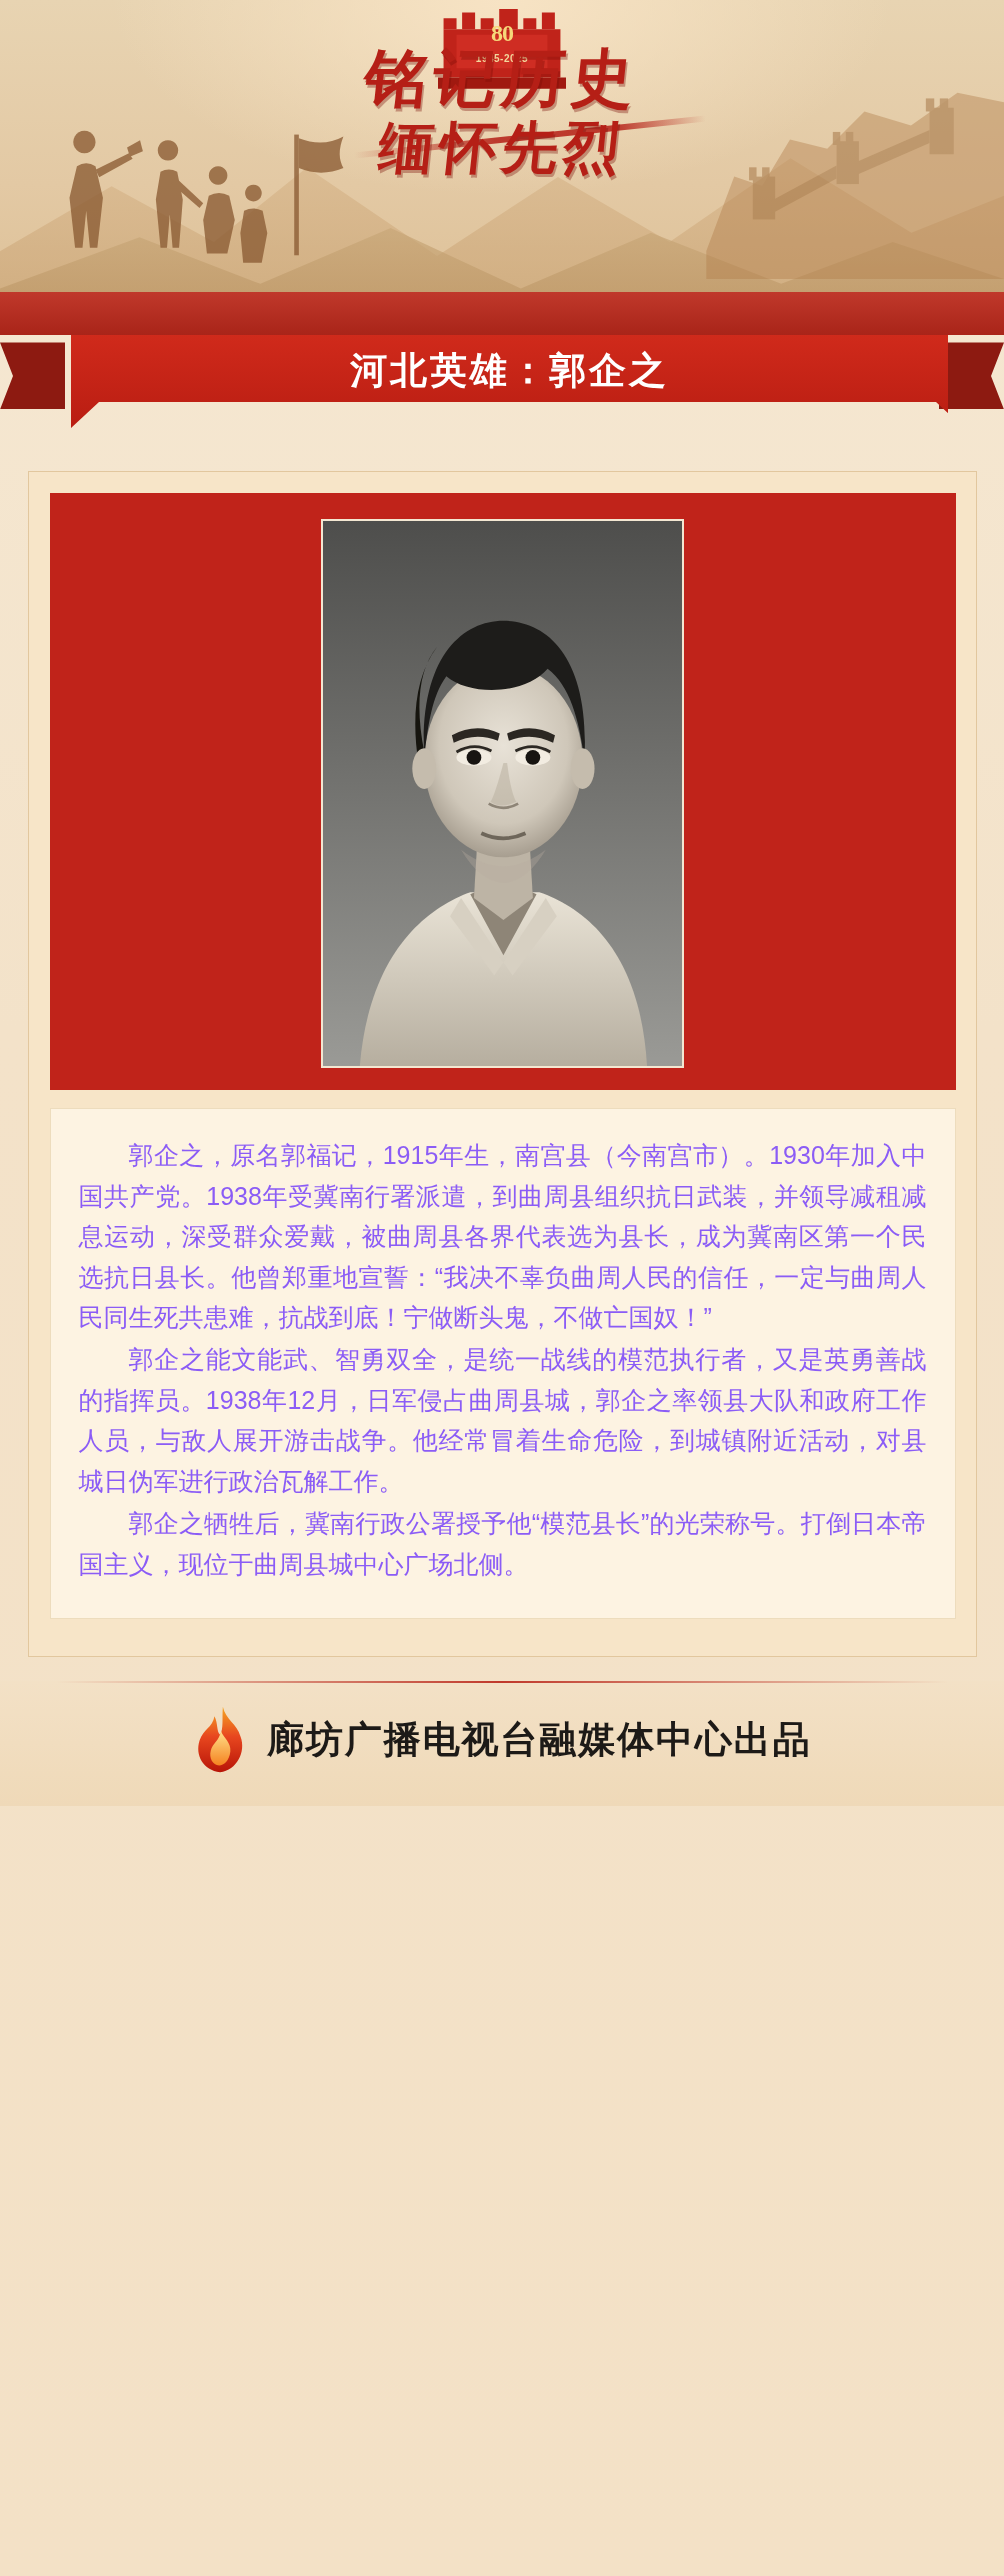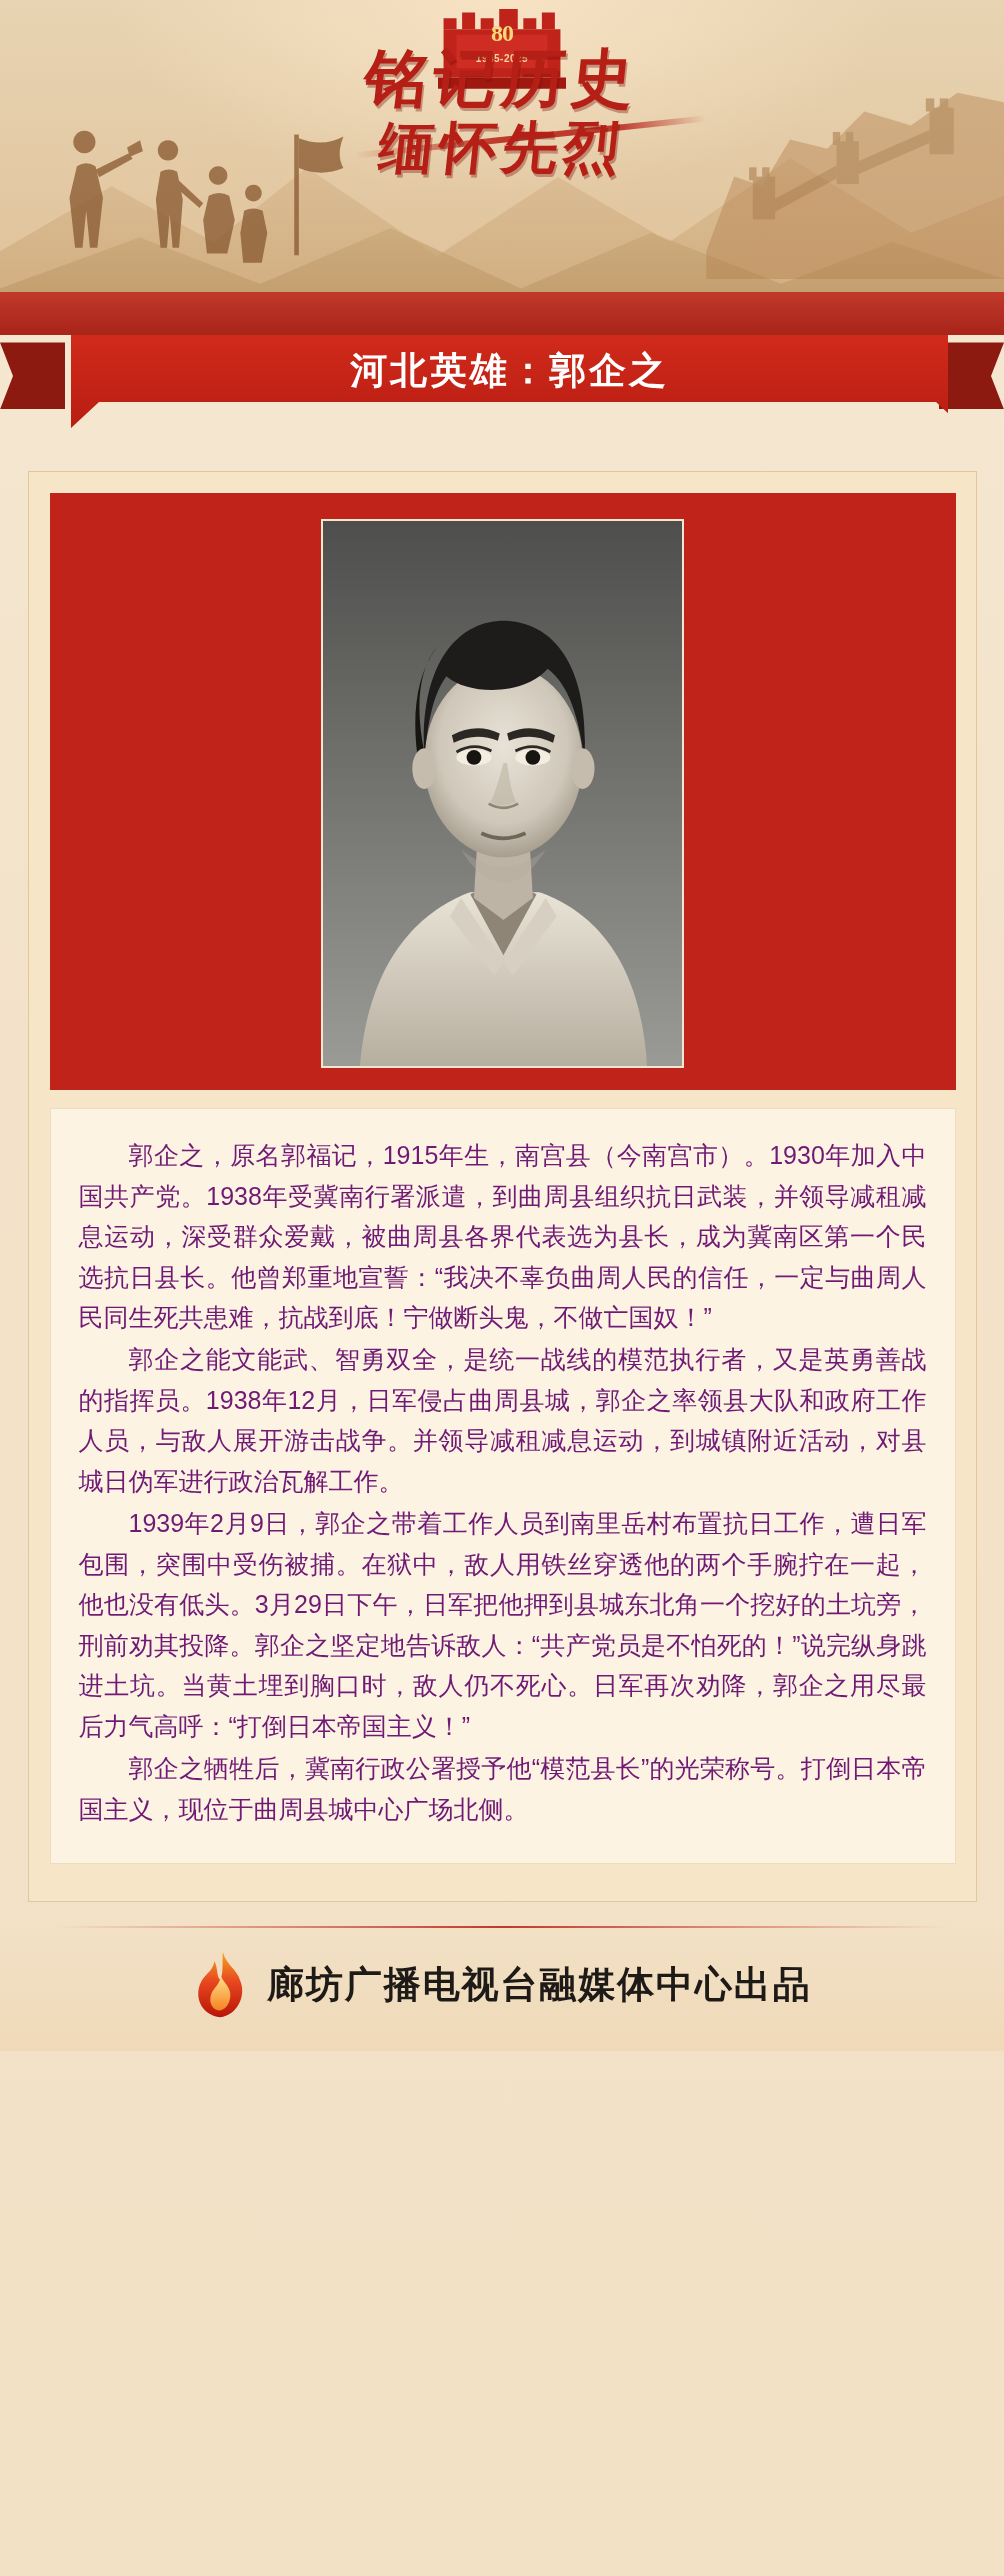--- a/index.html
+++ b/index.html
@@ -156,21 +156,21 @@
 
   .text-panel {
     background: #fdf3e2;
     margin-top: 18.6px;
     padding: 26px 28px 32px 28px;
     border: 0.9px solid #eddcbd;
   }
   .para {
     font-size: 25px;
     line-height: 1.62;
-    color: #701a75;
+    color: #8b5cf6;
     text-indent: 2em;
     text-align: justify;
     font-family: "Liberation Sans", "DejaVu Sans", sans-serif;
     margin-bottom: 1.9px;
   }
 
   
   .footer {
     position: relative;
     width: 1004px;
@@ -343,22 +343,21 @@
 
           <path d="M150,356 q46,36 92,0 q-20,34 -46,36 q-26,-2 -46,-36 Z" fill="#b6ada0" opacity=".35"></path>
 
           <rect x="0" y="0" width="390" height="590" fill="none"></rect>
         </svg>
       </div>
     </div>
 
     <div class="text-panel">
       <p class="para">郭企之，原名郭福记，1915年生，南宫县（今南宫市）。1930年加入中国共产党。1938年受冀南行署派遣，到曲周县组织抗日武装，并领导减租减息运动，深受群众爱戴，被曲周县各界代表选为县长，成为冀南区第一个民选抗日县长。他曾郑重地宣誓：“我决不辜负曲周人民的信任，一定与曲周人民同生死共患难，抗战到底！宁做断头鬼，不做亡国奴！”</p>
-      <p class="para">郭企之能文能武、智勇双全，是统一战线的模范执行者，又是英勇善战的指挥员。1938年12月，日军侵占曲周县城，郭企之率领县大队和政府工作人员，与敌人展开游击战争。并领导减租减息运动，到城镇附近活动，对县城日伪军进行政治瓦解工作。</p>
-      <p class="para">1939年2月9日，郭企之带着工作人员到南里岳村布置抗日工作，遭日军包围，突围中受伤被捕。在狱中，敌人用铁丝穿透他的两个手腕拧在一起，他也没有低头。3月29日下午，日军把他押到县城东北角一个挖好的土坑旁，刑前劝其投降。郭企之坚定地告诉敌人：“共产党员是不怕死的！”说完纵身跳进土坑。当黄土埋到胸口时，敌人仍不死心。日军再次劝降，郭企之用尽最后力气高呼：“打倒日本帝国主义！”</p>
+      <p class="para">郭企之能文能武、智勇双全，是统一战线的模范执行者，又是英勇善战的指挥员。1938年12月，日军侵占曲周县城，郭企之率领县大队和政府工作人员，与敌人展开游击战争。他经常冒着生命危险，到城镇附近活动，对县城日伪军进行政治瓦解工作。</p>
       <p class="para">郭企之牺牲后，冀南行政公署授予他“模范县长”的光荣称号。打倒日本帝国主义，现位于曲周县城中心广场北侧。</p>
     </div>
   </div>
 
   <div class="footer">
     <div class="footer-rule"></div>
     <svg class="flame-icon" viewBox="0 0 62 74">
       <defs>
         <linearGradient id="fl" x1="0" y1="0" x2="0" y2="1">
           <stop offset="0%" stop-color="#f5a623"></stop>

